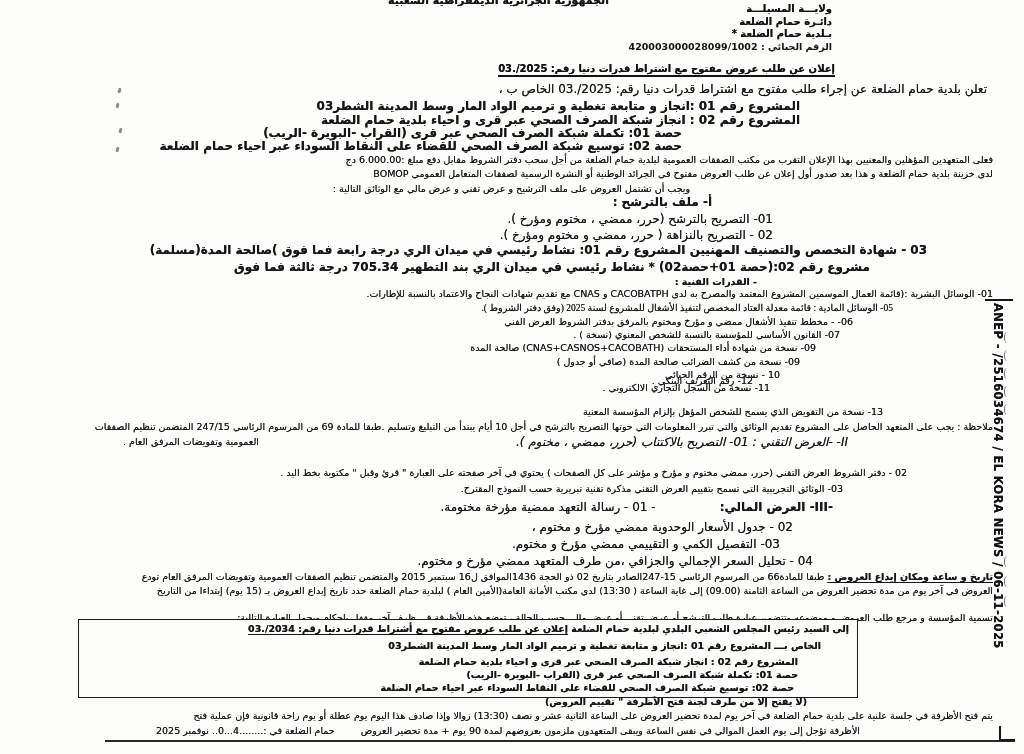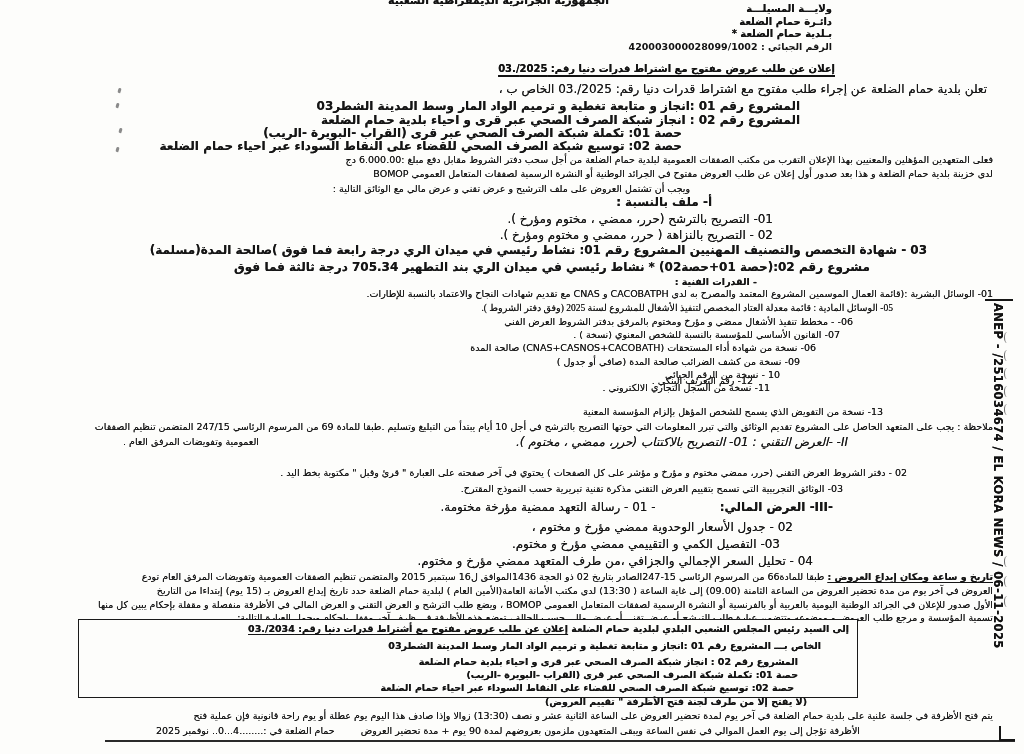--- a/index.html
+++ b/index.html
@@ -58,52 +58,51 @@
   <div id="title">إعلان عن طلب عروض مفتوح مع اشتراط قدرات دنيا رقم: 2025/.03</div>
 
   <div class="ln" style="top:83px;right:37px;">تعلن بلدية حمام الضلعة عن إجراء طلب مفتوح مع اشتراط قدرات دنيا رقم: 2025/.03 الخاص ب ،</div>
   <div class="ln b" style="top:100px;right:224px;">المشروع رقم 01 :انجاز و متابعة تغطية و ترميم الواد المار وسط المدينة الشطر03</div>
   <div class="ln b" style="top:114px;right:224px;">المشروع رقم 02 : انجاز شبكة الصرف الصحي عبر قرى و احياء بلدية حمام الضلعة</div>
   <div class="ln b" style="top:127px;right:342px;">حصة 01: تكملة شبكة الصرف الصحي عبر قرى (القراب -البويرة -الريب)</div>
   <div class="ln b" style="top:140px;right:342px;">حصة 02: توسيع شبكة الصرف الصحي للقضاء على النقاط السوداء عبر احياء حمام الضلعة</div>
   <div class="ln sm" style="top:155px;right:31px;">فعلى المتعهدين المؤهلين والمعنيين بهذا الإعلان التقرب من مكتب الصفقات العمومية لبلدية حمام الضلعة من أجل سحب دفتر الشروط مقابل دفع مبلغ :6.000.00 دج</div>
   <div class="ln sm" style="top:169px;right:31px;">لدى خزينة بلدية حمام الضلعة و هذا بعد صدور أول إعلان عن طلب العروض مفتوح في الجرائد الوطنية أو النشرة الرسمية لصفقات المتعامل العمومي BOMOP</div>
   <div class="ln sm" style="top:184px;right:334px;">ويجب أن تشتمل العروض على ملف الترشيح و عرض تقني و عرض مالي مع الوثائق التالية :</div>
-  <div class="ln b" style="top:196px;right:312px;">أ- ملف بالنسبة :</div>
+  <div class="ln b" style="top:196px;right:312px;">أ- ملف بالترشح :</div>
   <div class="ln" style="top:213px;right:251px;">01- التصريح بالترشح (حرر، ممضي ، مختوم ومؤرخ ).</div>
   <div class="ln" style="top:229px;right:251px;">02 - التصريح بالنزاهة ( حرر، ممضي و مختوم ومؤرخ ).</div>
   <div class="ln b" style="top:244px;right:97px;">03 - شهادة التخصص والتصنيف المهنيين المشروع رقم 01: نشاط رئيسي في ميدان الري درجة رابعة فما فوق )صالحة المدة(مسلمة)</div>
   <div class="ln b" style="top:261px;right:154px;">مشروع رقم 02:(حصة 01+حصة02) * نشاط رئيسي في ميدان الري بند التطهير 705.34 درجة ثالثة فما فوق</div>
   <div class="ln b sm" style="top:277px;right:267px;">- القدرات الفنية :</div>
   <div class="ln sm" style="top:289px;right:31px;">01- الوسائل البشرية :(قائمة العمال الموسمين المشروع المعتمد والمصرح به لدى CACOBATPH و CNAS مع تقديم شهادات النجاح والاعتماد بالنسبة للإطارات.</div>
   <div class="ln sm" style="top:303px;right:131px;font-family:Liberation Serif, serif;">05- الوسائل المادية : قائمة معدلة العتاد المخصص لتنفيذ الأشغال للمشروع لسنة 2025 (وفق دفتر الشروط ).</div>
   <div class="ln sm" style="top:317px;right:171px;">06- - مخطط تنفيذ الأشغال ممضي و مؤرخ ومختوم بالمرفق بدفتر الشروط العرض الفني</div>
   <div class="ln sm" style="top:330px;right:184px;">07- القانون الأساسي للمؤسسة بالنسبة للشخص المعنوي (نسخة ) .</div>
-  <div class="ln sm" style="top:343px;right:208px;">06- نسخة من شهادة أداء المستحقات (CNAS+CASNOS+CACOBATH) صالحة المدة</div>
+  <div class="ln sm" style="top:343px;right:208px;">09- نسخة من شهادة أداء المستحقات (CNAS+CASNOS+CACOBATH) صالحة المدة</div>
   <div class="ln sm" style="top:357px;right:224px;">09- نسخة من كشف الضرائب صالحة المدة (صافي أو جدول )</div>
   <div class="ln sm" style="top:370px;right:244px;">10 - نسخة من الرقم الجبائي</div>
   <div class="ln sm" style="top:383px;right:254px;">11- نسخة من السجل التجاري الالكتروني .</div>
   <div class="ln sm" style="top:376px;right:271px;">12- رقم التعريف البنكي .</div>
   <div class="ln sm" style="top:407px;right:141px;">13- نسخة من التفويض الذي يسمح للشخص المؤهل بإلزام المؤسسة المعنية</div>
   <div class="ln sm" style="top:422px;right:31px;">ملاحظة : يجب على المتعهد الحاصل على المشروع تقديم الوثائق والتي تبرر المعلومات التي حوتها التصريح بالترشح في أجل 10 أيام يبتدأ من التبليغ وتسليم .طبقا للمادة 69 من المرسوم الرئاسي 247/15 المتضمن تنظيم الصفقات</div>
   <div class="ln sm" style="top:437px;left:123px;">العمومية وتفويضات المرفق العام .</div>
   <div class="ln" style="top:436px;right:176px;font-style:italic;">II- -العرض التقني : 01- التصريح بالاكتتاب (حرر، ممضي ، مختوم ).</div>
   <div class="ln sm" style="top:468px;right:117px;">02 - دفتر الشروط العرض التقني (حرر، ممضي مختوم و مؤرخ و مؤشر على كل الصفحات ) يحتوي في آخر صفحته على العبارة " قرئ وقبل " مكتوبة بخط اليد .</div>
   <div class="ln sm" style="top:484px;right:181px;">03- الوثائق التجريبية التي تسمح بتقييم العرض التقني مذكرة تقنية تبريرية حسب النموذج المقترح.</div>
   <div class="ln" style="top:501px;right:191px;">
     <span class="b">-III- العرض المالي:</span><span class="gap"></span><span>- 01 - رسالة التعهد ممضية مؤرخة مختومة.</span>
   </div>
   <div class="ln" style="top:521px;right:231px;">02 - جدول الأسعار الوحدوية ممضي مؤرخ و مختوم ،</div>
   <div class="ln" style="top:538px;right:244px;">03- التفصيل الكمي و التقييمي ممضي مؤرخ و مختوم.</div>
   <div class="ln" style="top:555px;right:211px;">04 - تحليل السعر الإجمالي والجزافي ،من طرف المتعهد ممضي مؤرخ و مختوم.</div>
   <div class="ln sm" style="top:572px;right:31px;">
     <span class="b u">تاريخ و ساعة ومكان إيداع العروض :</span> <span>طبقا للمادة66 من المرسوم الرئاسي 15-247الصادر بتاريخ 02 ذو الحجة 1436الموافق ل16 سبتمبر 2015 والمتضمن تنظيم الصفقات العمومية وتفويضات المرفق العام تودع</span>
   </div>
   <div class="ln sm" style="top:586px;right:31px;">العروض في آخر يوم من مدة تحضير العروض من الساعة الثامنة (09.00) إلى غاية الساعة ( 13:30) لدى مكتب الأمانة العامة(الأمين العام ) لبلدية حمام الضلعة حدد تاريخ إيداع العروض بـ (15 يوم) إبتداءا من التاريخ</div>
-  <div class="ln sm" style="top:600px;right:31px;">الأول صدور للإعلان في الجرائد الوطنية اليومية بالعربية أو بالفرنسية أو النشرة الرسمية لصفقات المتعامل العمومي BOMOP ، ويضع طلب الترشح و العرض التقني و العرض المالي في الأظرفة منفصلة و مقفلة بإحكام يبين كل منها</div>
   <div class="ln sm" style="top:613px;right:31px;">تسمية المؤسسة و مرجع طلب العروض و موضوعه وتتضمن عبارة طلب الترشح أو عرض تقني أو عرض مالي حسب الحالة ، توضع هذه الأظرفة في ظرف آخر مقفل بإحكام ويحمل العبارة التالية:</div>
 
   <div id="envbox">
     <div class="bxln" style="top:3px;right:8px;">
       <span>إلى السيد رئيس المجلس الشعبي البلدي لبلدية حمام الضلعة </span><span class="u">إعلان عن طلب عروض مفتوح مع أشتراط قدرات دنيا رقم: 2034/.03</span>
     </div>
     <div class="bxln" style="top:20px;right:36px;">الخاص بـــ المشروع رقم 01 :انجاز و متابعة تغطية و ترميم الواد المار وسط المدينة الشطر03</div>
     <div class="bxln" style="top:36px;right:59px;">المشروع رقم 02 : انجاز شبكة الصرف الصحي عبر قرى و احياء بلدية حمام الضلعة</div>
     <div class="bxln" style="top:49px;right:59px;">حصة 01: تكملة شبكة الصرف الصحي عبر قرى (القراب -البويرة -الريب)</div>
     <div class="bxln" style="top:62px;right:63px;">حصة 02: توسيع شبكة الصرف الصحي للقضاء على النقاط السوداء عبر احياء حمام الضلعة</div>

